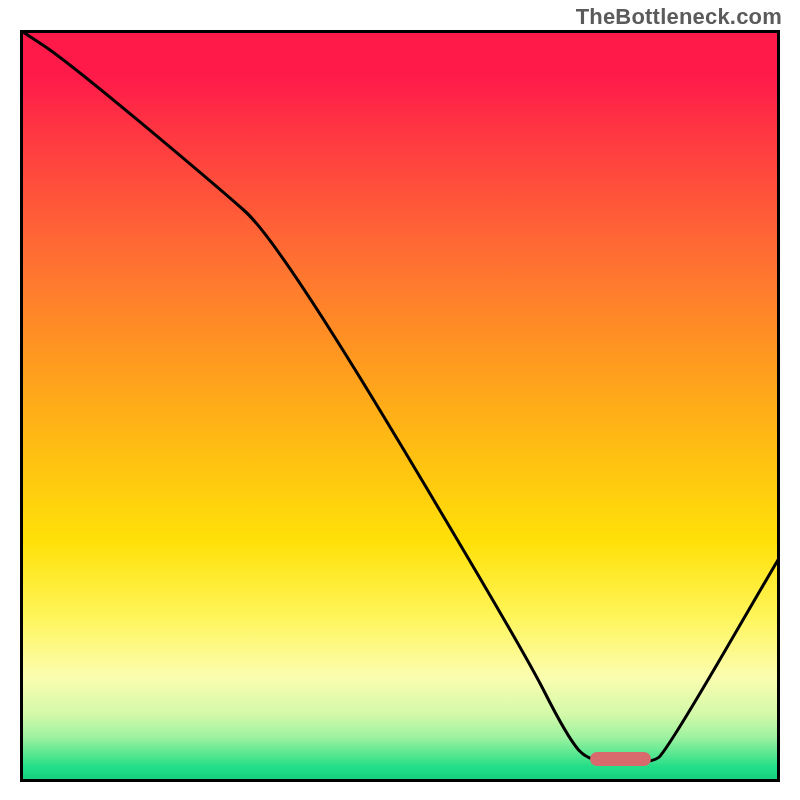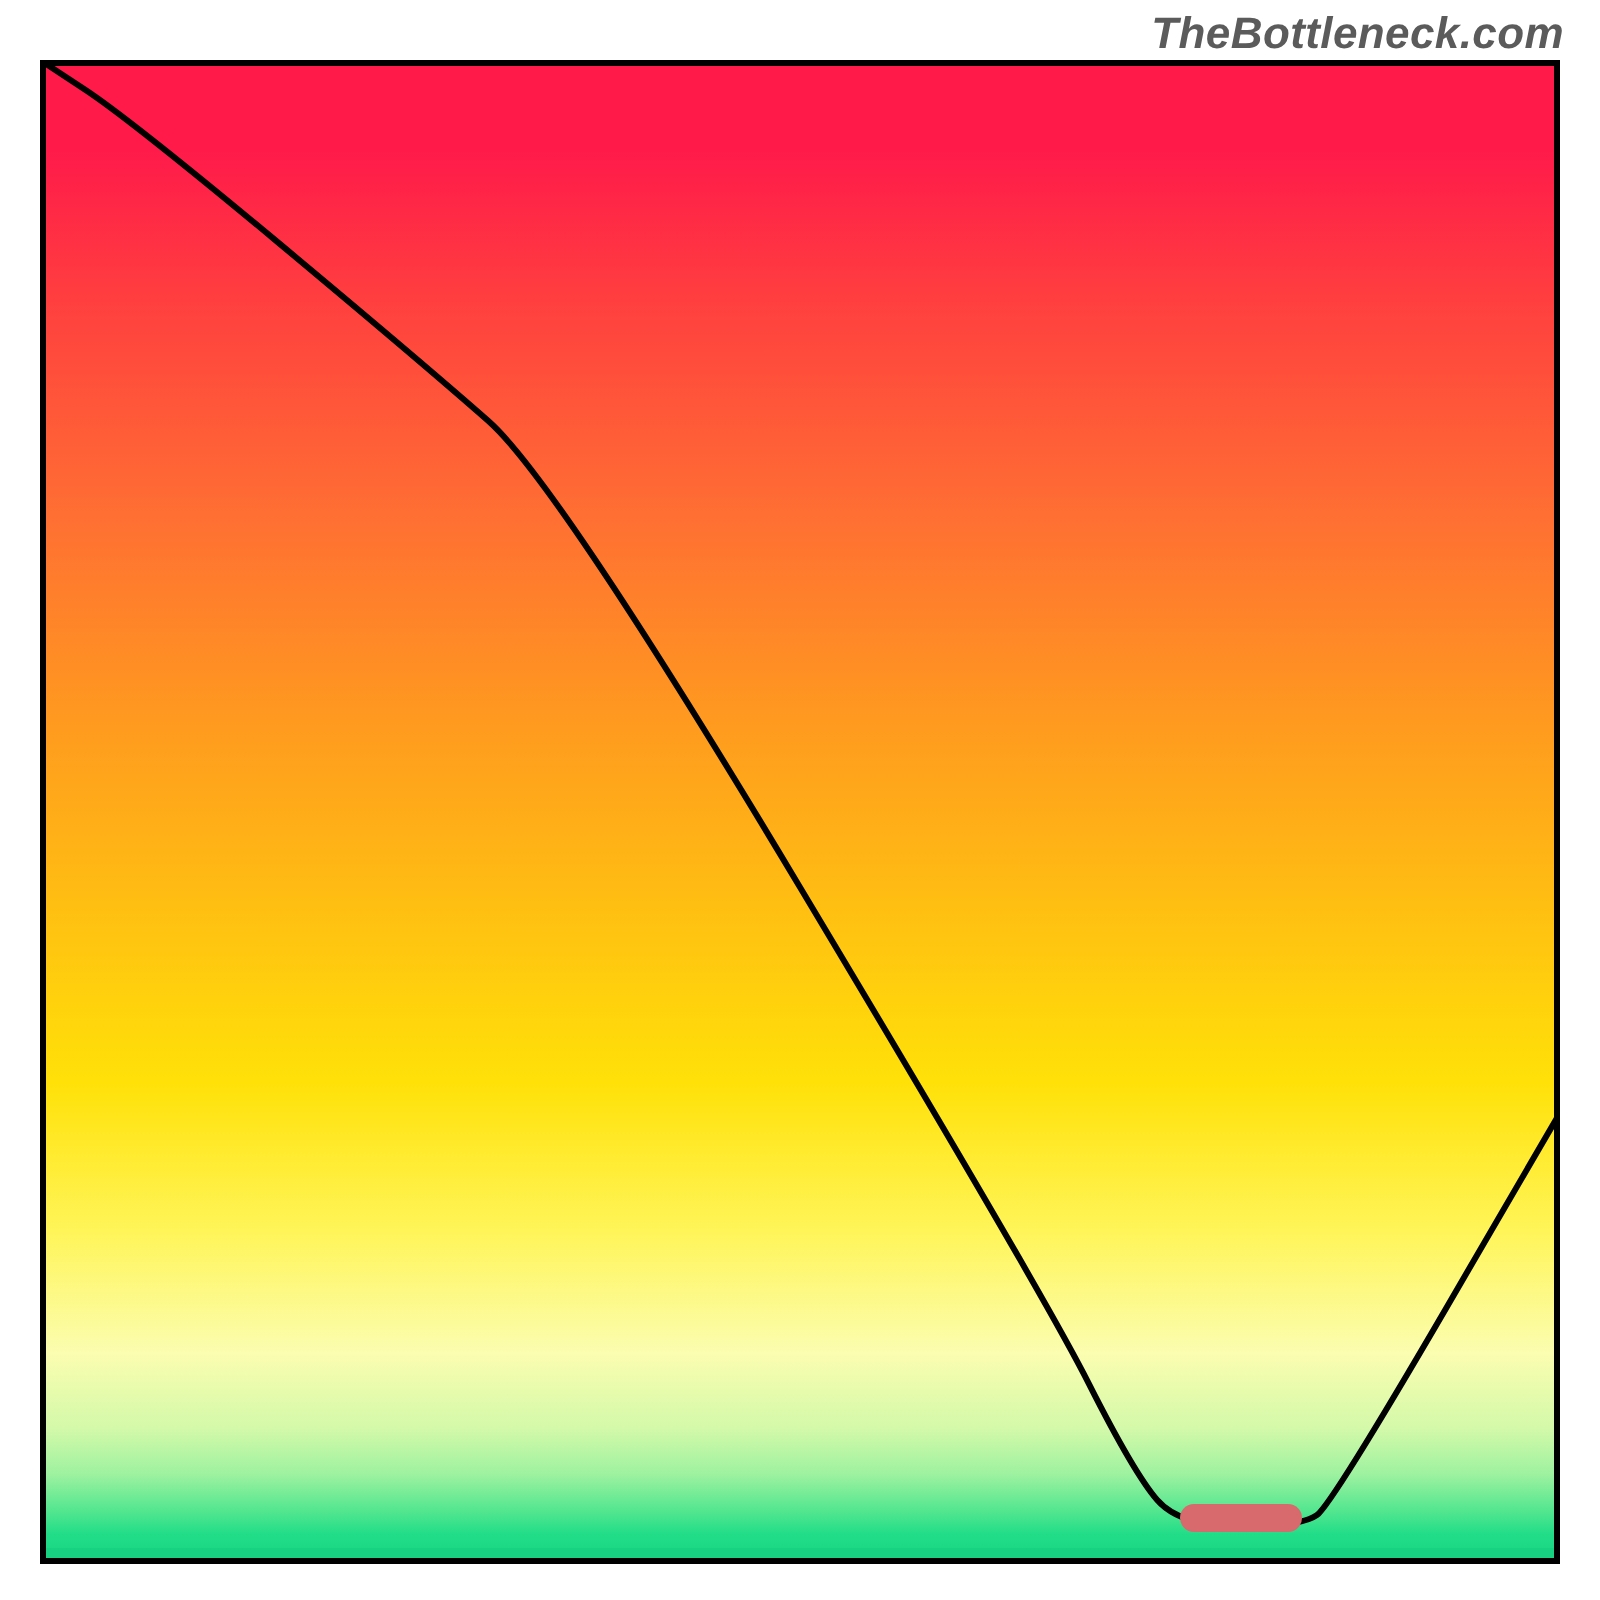--- a/index.html
+++ b/index.html
@@ -7,21 +7,20 @@
     padding: 0;
     width: 800px;
     height: 800px;
     background: #ffffff;
     font-family: Arial, Helvetica, sans-serif;
   }
   .container {
     position: relative;
     width: 800px;
     height: 800px;
-    font-style: italic;
   }
   .watermark {
     position: absolute;
     top: 4px;
     right: 18px;
     font-size: 22px;
     font-weight: 600;
     color: #5b5b5b;
     letter-spacing: 0.2px;
     z-index: 30;

